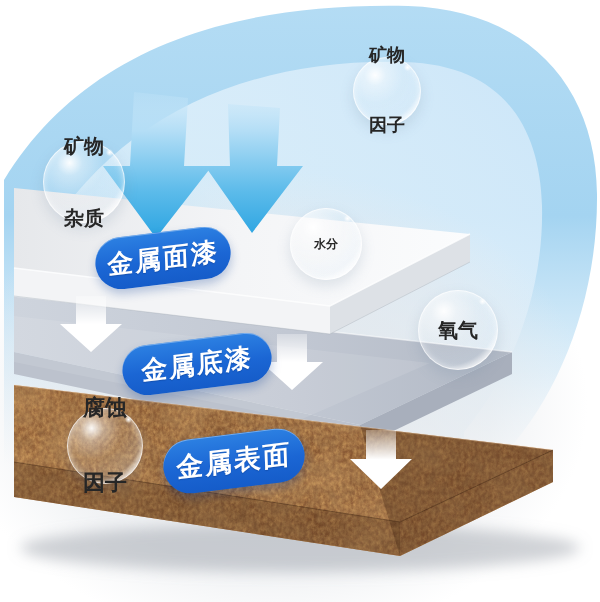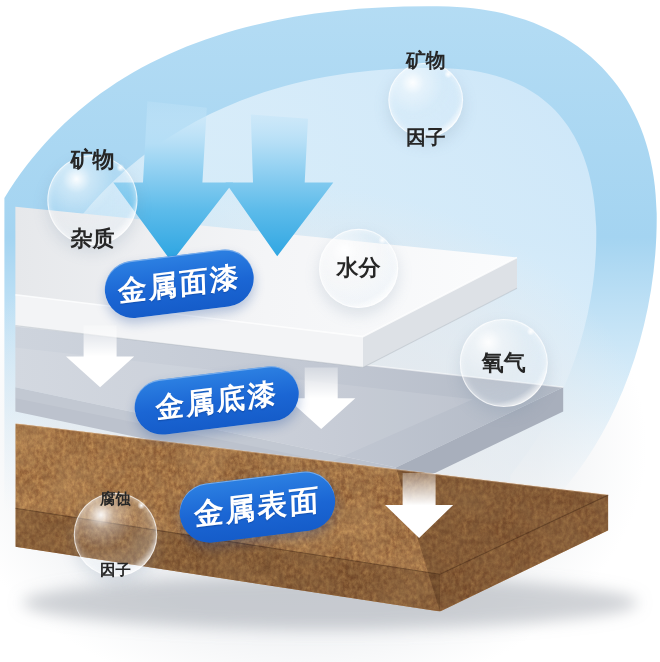--- a/index.html
+++ b/index.html
@@ -31,23 +31,23 @@
     box-shadow:0 6px 14px rgba(110,135,160,0.20), inset 0 0 6px rgba(255,255,255,0.55);
     border:1px solid rgba(255,255,255,0.75);
     gap:48px;
   }
   .bubble::after{
     content:"";position:absolute;right:14%;top:9%;width:7px;height:7px;border-radius:50%;
     background:radial-gradient(circle,#ffffff 0%,rgba(255,255,255,0) 75%);
   }
   .b-mineral-factor{left:353px;top:57px;width:66px;height:66px;font-size:18px;}
   .b-mineral-impurity{left:43px;top:141px;width:80px;height:80px;font-size:20px;}
-  .b-moisture{left:290px;top:208px;width:70px;height:70px;font-size:20px;}
+  .b-moisture{left:290px;top:208px;width:70px;height:70px;font-size:12px;}
   .b-oxygen{left:418px;top:290px;width:78px;height:78px;font-size:20px;}
-  .b-corrosion{left:67px;top:448px;width:74px;height:74px;font-size:14px;}
+  .b-corrosion{left:67px;top:408px;width:74px;height:74px;font-size:22px;}
 </style>
 </head>
 <body>
 
 <div class="stage">
 
   <svg width="600" height="602" viewBox="0 0 600 602">
     <defs>
       <linearGradient id="domeBand" x1="0" y1="0" x2="0" y2="480" gradientUnits="userSpaceOnUse">
         <stop offset="0" stop-color="#b4dcf4"></stop>

